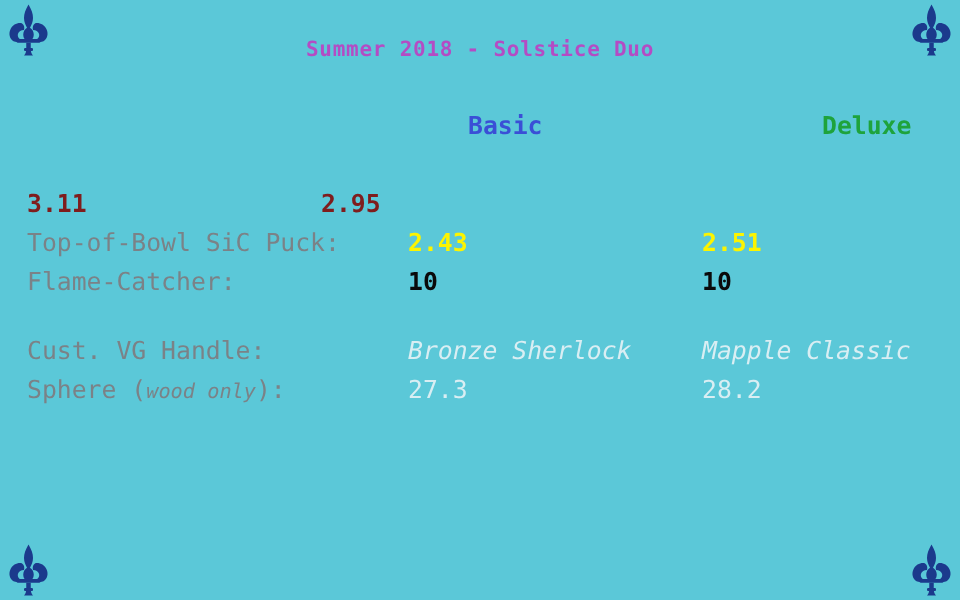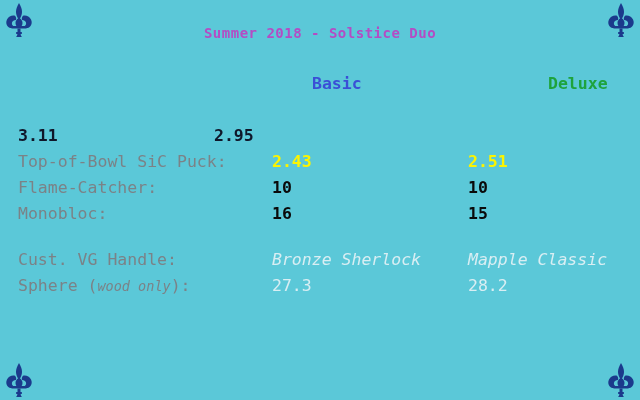--- a/index.html
+++ b/index.html
@@ -81,21 +81,21 @@
   .hdr .col-basic,
   .hdr .col-deluxe {
     font-weight: bold;
     font-size: 16.5px;
   }
   .hdr .col-basic  { color: #3a4fd6; }
   .hdr .col-deluxe { color: #1ea33c; }
 
   
   .v-num { font-weight: bold; }
-  .v-red    { color: #0f172a; }
+  .v-red    { color: #7f1d1d; }
   .v-orange { color: #dd8414; }
   .v-yellow { color: #fcf400; }
   .v-black  { color: #0a0a0a; }
 
   
   .v-spec {
     color: #d9eef3;
   }
   .v-spec.italic { font-style: italic; }
 
@@ -184,25 +184,20 @@
       <div class="col-basic v-num v-yellow">2.43</div>
       <div class="col-deluxe v-num v-yellow">2.51</div>
     </div>
 
     <div class="row">
       <div class="col-label">Flame-Catcher:</div>
       <div class="col-basic v-num v-black">10</div>
       <div class="col-deluxe v-num v-black">10</div>
     </div>
 
-    <div class="row">
-      <div class="col-label">Monobloc:</div>
-      <div class="col-basic v-num v-black">16</div>
-      <div class="col-deluxe v-num v-black">15</div>
-    </div>
 
     <div class="row spacer"></div>
 
     <div class="row">
       <div class="col-label">Cust. VG Handle:</div>
       <div class="col-basic v-spec italic">Bronze Sherlock</div>
       <div class="col-deluxe v-spec italic">Mapple Classic</div>
     </div>
 
     <div class="row">

